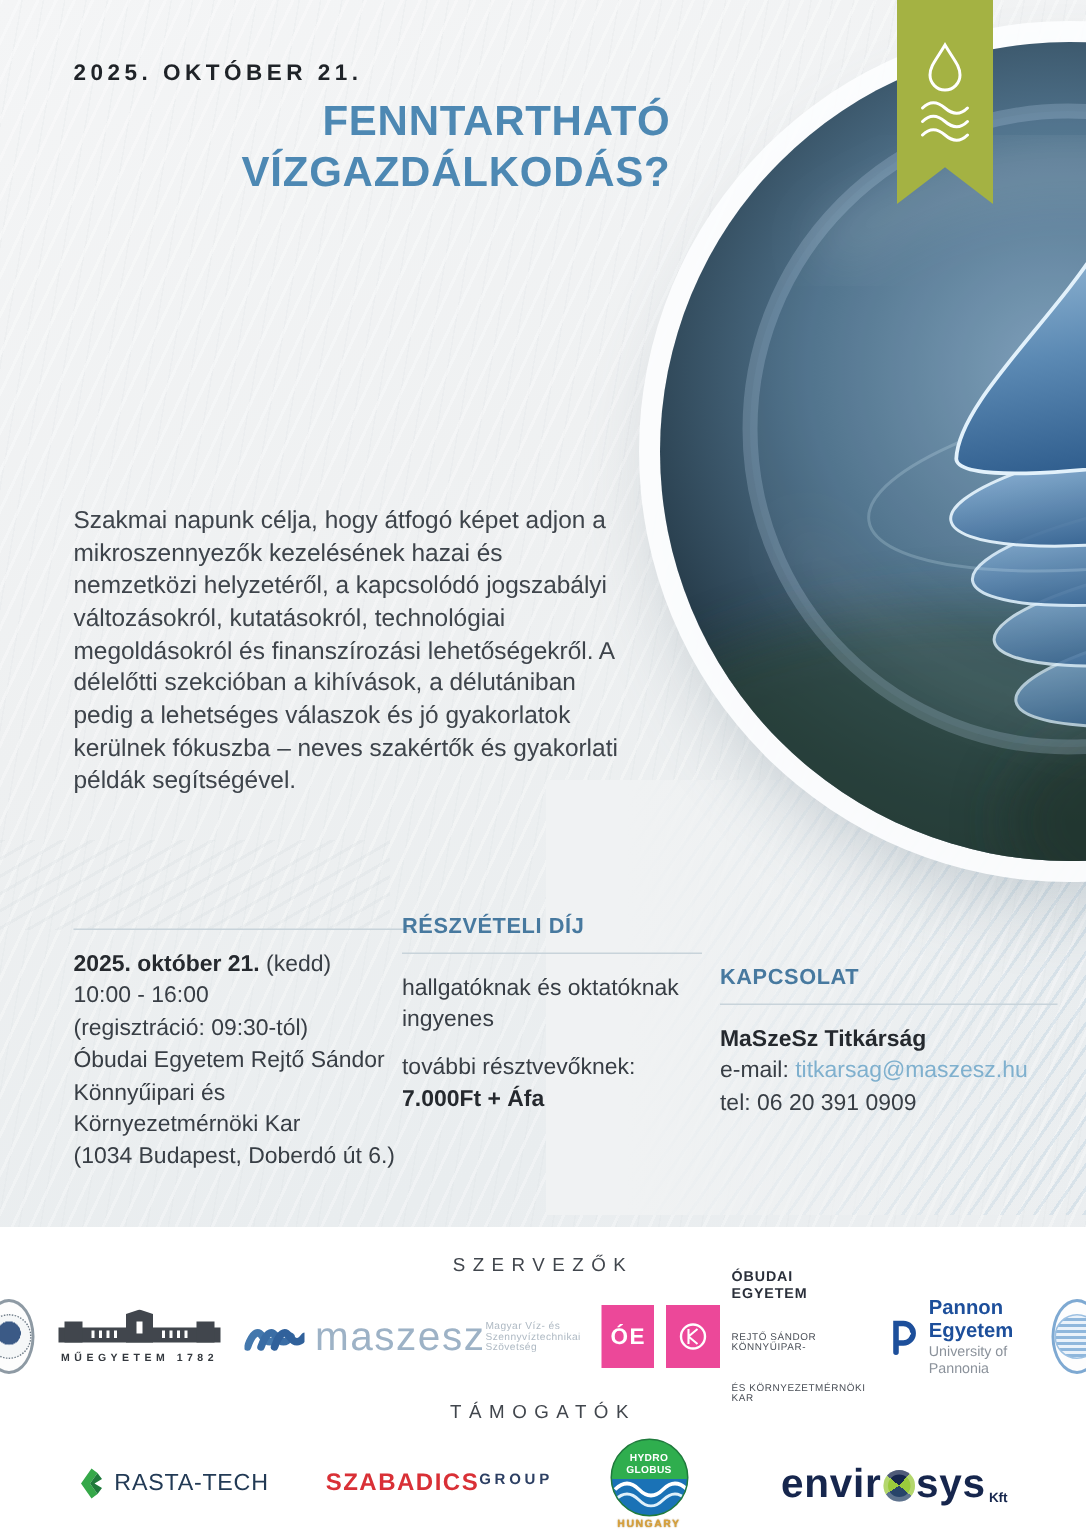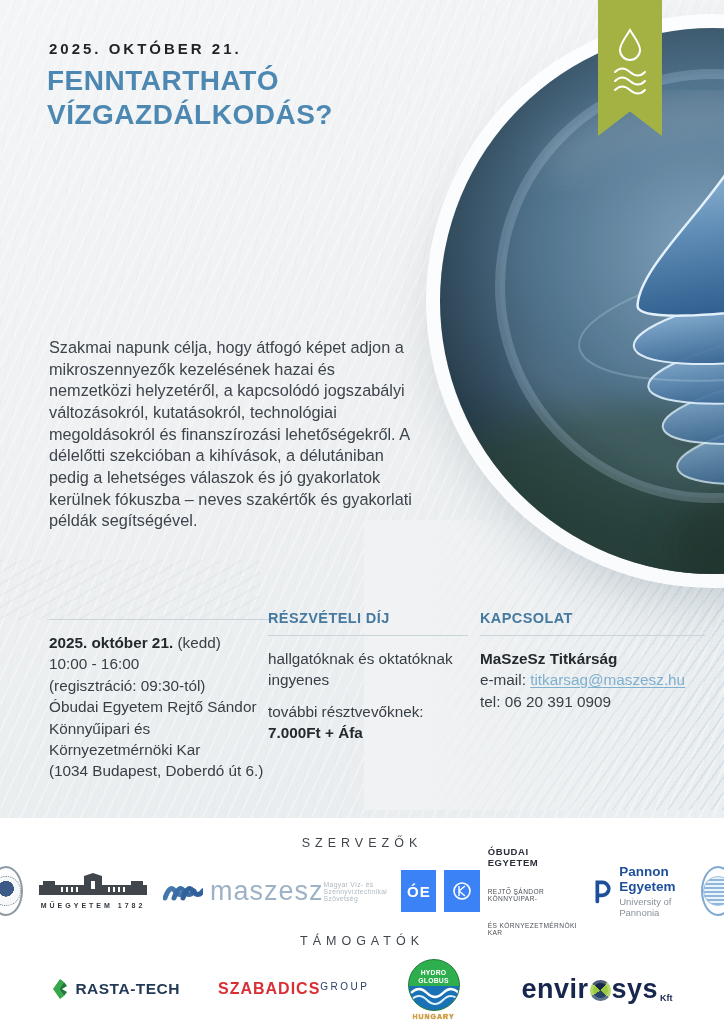--- a/index.html
+++ b/index.html
@@ -53,43 +53,43 @@
   }
   .ribbon svg{ margin-top:26px; }
 
   
   .date-line{
     position:absolute; left:49px; top:40px;
     font-size:15px; font-weight:700; letter-spacing:3px; color:#1f2328;
   }
   .title{
     position:absolute; left:47px; top:64px; width:400px;
-    font-size:28px; line-height:1.2; font-weight:700; color:#4d88b3; letter-spacing:.5px;
+    font-size:28px; line-height:1.2; font-weight:700; color:#4d88b3; letter-spacing:.5px;text-align:right;
   }
   .subtitle{
     position:absolute; left:49px; top:170px; width:238px;
     font-size:21.5px; line-height:1.36; font-style:italic; color:#32373d;
   }
   .description{
     position:absolute; left:49px; top:337px; width:372px;
     font-size:16.3px; line-height:1.33; color:#3e444b;
   }
 
   
   .info-col{ position:absolute; top:610px; }
   .info-col .hd{ font-size:14.5px; font-weight:700; color:#47799f; letter-spacing:.4px; }
   .info-col .rule{ height:1px; background:#c8d3da; margin:9px 0 12px 0; }
   .info-col .txt{ font-size:15.3px; line-height:1.4; color:#383e45; }
   .info-col .txt b{ color:#25292e; }
   .nowrap{ white-space:nowrap; }
   .col-date{ left:49px; width:228px; }
   .col-fee{ left:268px; width:200px; }
-  .col-contact{ left:480px; width:225px; }
+  .col-contact{ left:480px; width:225px;margin-top:34px; }
   .gap{ height:10px; }
-  .email-link{ color:#7fb0ce; text-decoration:underline; text-underline-offset:2px; cursor:pointer; }
+  .email-link{ color:#7fb0ce; text-underline-offset:2px; cursor:pointer; }
 
   
   .band{ position:absolute; left:0; top:818px; width:724px; height:206px; background:#ffffff; }
   .sec-label{
     text-align:center; font-size:12.5px; letter-spacing:5px; color:#41464d; font-weight:400;
   }
   .org-label{ margin-top:18px; }
   .spon-label{ margin-top:14px; }
 
   .logo-row{ display:flex; align-items:center; justify-content:center; }
@@ -116,40 +116,40 @@
   .mue{ display:flex; flex-direction:column; align-items:center; gap:3px; }
   .mue-caption{ font-size:7px; letter-spacing:3px; color:#33383e; font-weight:700; }
 
   .maszesz{ display:flex; flex-direction:row; align-items:flex-start; }
   .maszesz-top{ display:flex; align-items:center; gap:7px; }
   .maszesz-name{ font-size:27px; color:#9db2c6; letter-spacing:1px; line-height:1; font-weight:400; }
   .maszesz-tag{ font-size:6.8px; color:#aeb9c3; margin-top:3px; letter-spacing:.3px; }
 
   .obudai{ display:flex; align-items:center; gap:8px; }
   .oe-sq{
-    width:42px; height:42px; background:#3b82f6; color:#fff;
+    width:42px; height:42px; background:#ec4899; color:#fff;
     display:flex; align-items:center; justify-content:center;
     font-size:15px; font-weight:700; letter-spacing:1px;
   }
   .obudai-txt{ display:flex; flex-direction:column; gap:20px; }
   .obudai-name{ font-size:9.5px; font-weight:700; color:#2a2f3a; letter-spacing:.6px; }
   .obudai-fac{ font-size:6.6px; color:#4a4f57; letter-spacing:.4px; }
 
   .pannon{ display:flex; align-items:center; gap:8px; }
   .pannon-txt{ display:flex; flex-direction:column; gap:2px; }
   .pannon-name{ font-size:13.5px; font-weight:700; color:#1d4f9b; }
   .pannon-sub{ font-size:9.5px; color:#8b929b; }
 
   
   .rasta{ display:flex; align-items:center; gap:6px; }
-  .rasta-name{ font-size:15.5px; font-weight:700; color:#223a55; letter-spacing:.5px; }
+  .rasta-name{ font-size:15.5px; font-weight:400; color:#223a55; letter-spacing:.5px; }
 
   .szabadics{ display:flex; flex-direction:row; align-items:flex-start; }
   .szabadics-name{ font-size:16px; font-weight:700; color:#d93036; letter-spacing:1px; }
-  .szabadics-sub{ font-size:10px; font-weight:400; color:#2c3f63; letter-spacing:2.5px; margin-top:1px; }
+  .szabadics-sub{ font-size:10px; font-weight:700; color:#2c3f63; letter-spacing:2.5px; margin-top:1px; }
 
   .hydro{ display:flex; flex-direction:column; align-items:center; gap:2px; }
   .hydro-circle{
     width:52px; height:52px; border-radius:50%; overflow:hidden; position:relative;
     background:linear-gradient(#2fae4e 0 52%, #1a72b6 52% 100%);
     border:1px solid #1f7a3c;
   }
   .hydro-circle .ht{
     position:absolute; top:9px; width:100%; text-align:center;
     font-size:6.8px; font-weight:700; color:#fff; line-height:1.25; letter-spacing:.2px;

